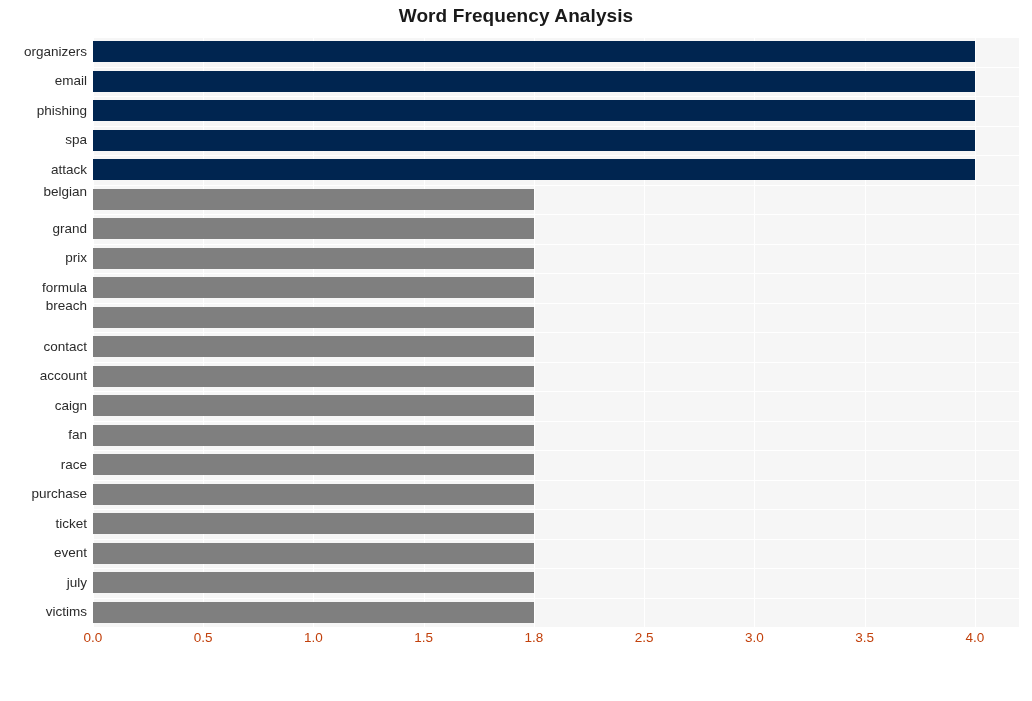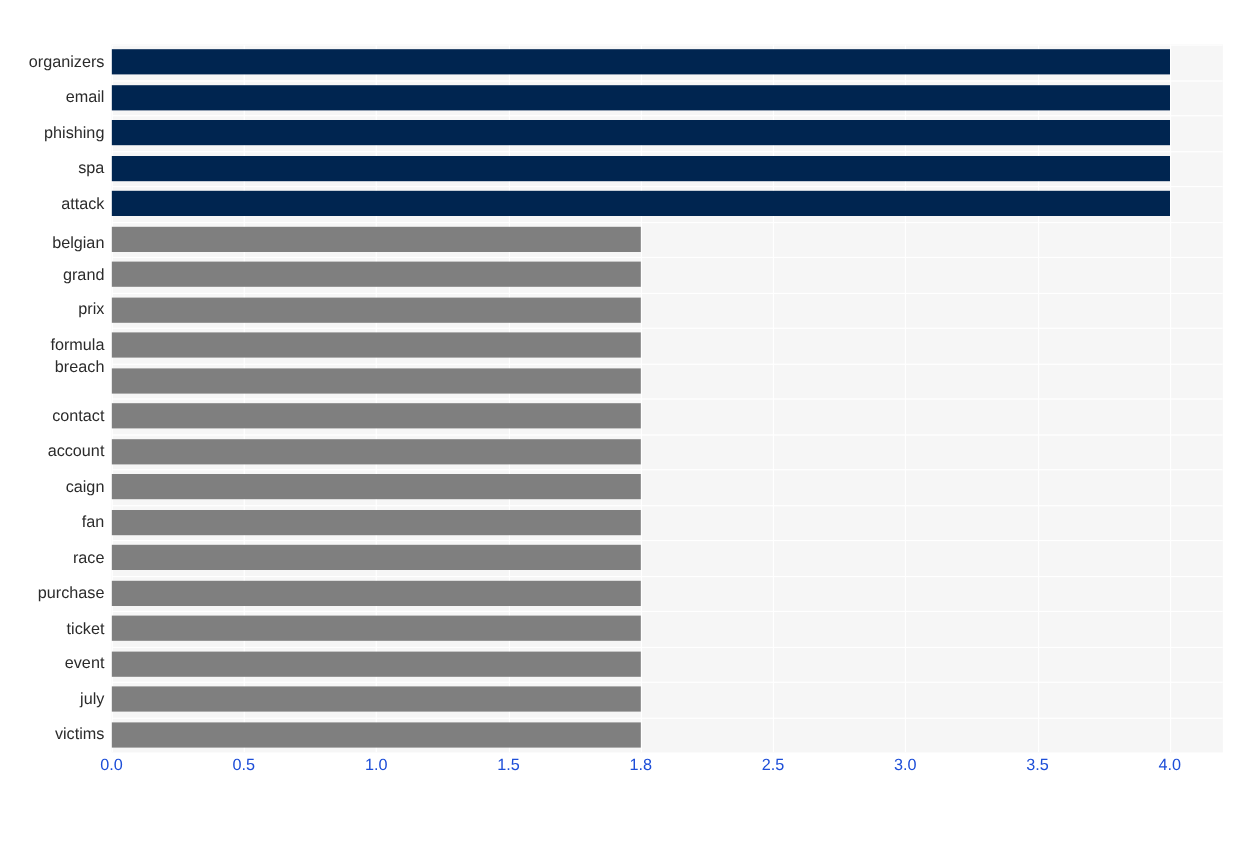--- a/index.html
+++ b/index.html
@@ -92,38 +92,39 @@
     left: 93px;
     top: 630px;
     width: 926px;
     height: 26px;
   }
   #x-ticks .xlabel {
     position: absolute;
     top: 0;
     transform: translateX(-50%);
     font-size: 13.5px;
-    color: #1d4ed8;
+    color: #c2410c;
     white-space: nowrap;
   }
   #x-axis-title {
     position: absolute;
     left: 93px;
     top: 674px;
     width: 926px;
     text-align: center;
     font-size: 14px;
     color: #2b2b2b;
   }
 </style>
 </head>
 <body>
 
 <div id="figure">
 
+  <div id="chart-title">Word Frequency Analysis</div>
 
   <div id="plot-area">
     <div id="gridlines-v">
         <div class="gridline-v" style="left: 0px; background: rgb(255, 255, 255);"></div>
         <div class="gridline-v" style="left: 110.238px; background: rgb(255, 255, 255);"></div>
         <div class="gridline-v" style="left: 220.476px; background: rgb(255, 255, 255);"></div>
         <div class="gridline-v" style="left: 330.714px; background: rgb(255, 255, 255);"></div>
         <div class="gridline-v" style="left: 440.952px; background: rgb(255, 255, 255);"></div>
         <div class="gridline-v" style="left: 551.19px; background: rgb(255, 255, 255);"></div>
         <div class="gridline-v" style="left: 661.429px; background: rgb(255, 255, 255);"></div>
@@ -175,21 +176,21 @@
         <div class="bar" style="top: 564.75px; width: 440.952px; height: 21px; background: rgb(127, 127, 127);"></div>
       </div>
   </div>
 
   <div id="y-labels">
       <div class="ylabel" style="top: 7.75px;">organizers</div>
       <div class="ylabel" style="top: 37.25px;">email</div>
       <div class="ylabel" style="top: 66.75px;">phishing</div>
       <div class="ylabel" style="top: 96.25px;">spa</div>
       <div class="ylabel" style="top: 125.75px; margin-left: 44px;">attack</div>
-      <div class="ylabel" style="top: 159px;">belgian</div>
+      <div class="ylabel" style="top: 148px;">belgian</div>
       <div class="ylabel" style="top: 184.75px;">grand</div>
       <div class="ylabel" style="top: 214.25px;">prix</div>
       <div class="ylabel" style="top: 243.75px;">formula</div>
       <div class="ylabel" style="top: 262px;">breach</div>
       <div class="ylabel" style="top: 302.75px; margin-left: 23px;">contact</div>
       <div class="ylabel" style="top: 332.25px;">account</div>
       <div class="ylabel" style="top: 361.75px;">caign</div>
       <div class="ylabel" style="top: 391.25px;">fan</div>
       <div class="ylabel" style="top: 420.75px;">race</div>
       <div class="ylabel" style="top: 450.25px;">purchase</div>

